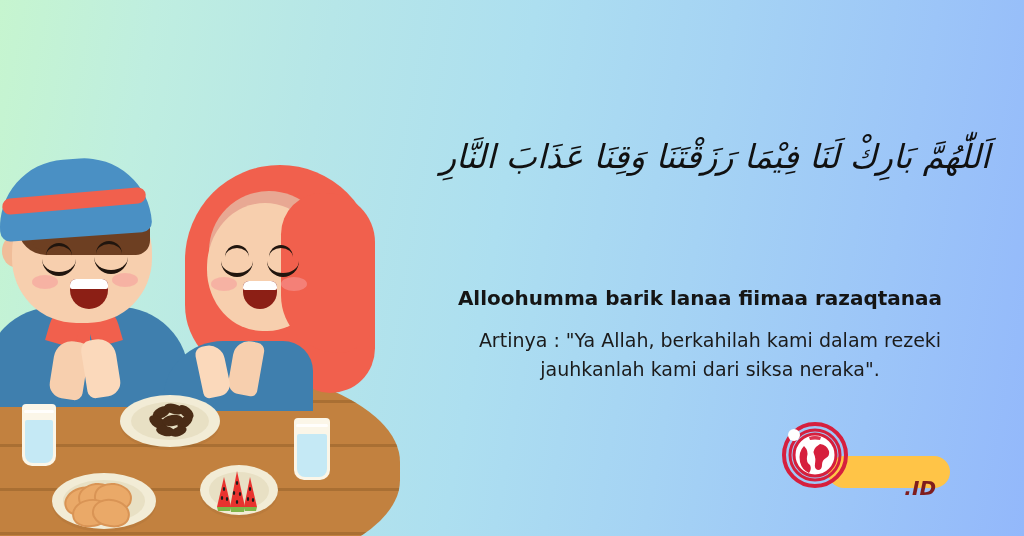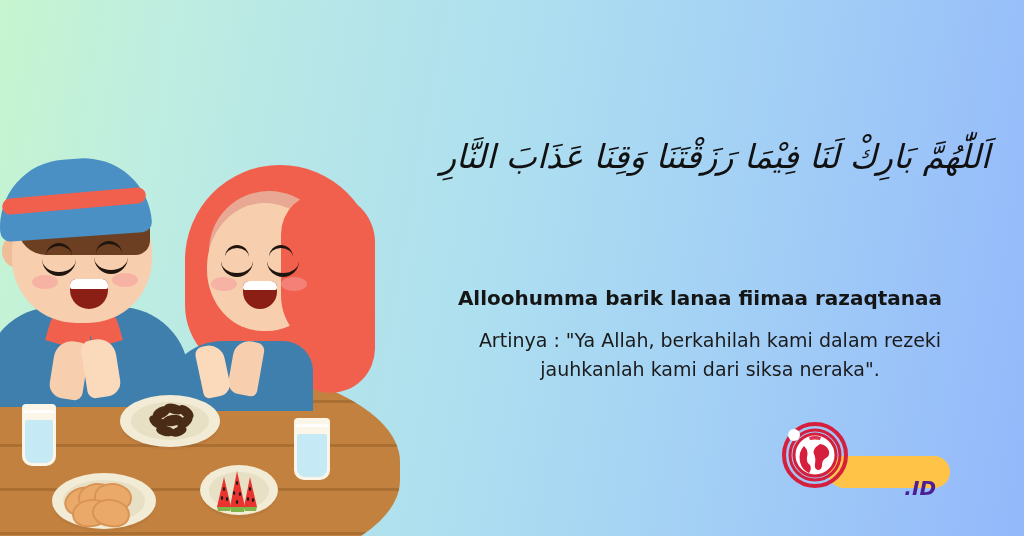--- a/index.html
+++ b/index.html
@@ -89,21 +89,21 @@
     color:#fff;font-size:21px;font-weight:bold;font-style:italic;
     font-family:"DejaVu Sans", sans-serif;letter-spacing:.4px;
   }
   .pill-id{
     position:absolute;left:46px;top:38px;width:122px;height:32px;
     background:#ffc447;border-radius:16px;
     display:flex;align-items:center;justify-content:flex-end;
     padding-right:14px;box-sizing:border-box;
   }
   .pill-id span{
-    color:#4c1d95;font-size:20px;font-weight:bold;font-style:italic;
+    color:#7f1d1d;font-size:20px;font-weight:bold;font-style:italic;
     font-family:"DejaVu Sans", sans-serif;
     margin-top:32px;
   }
   .globe{position:absolute;left:0;top:4px;width:66px;height:66px;}
 </style>
 </head>
 <body>
 
 <div id="canvas">
 

